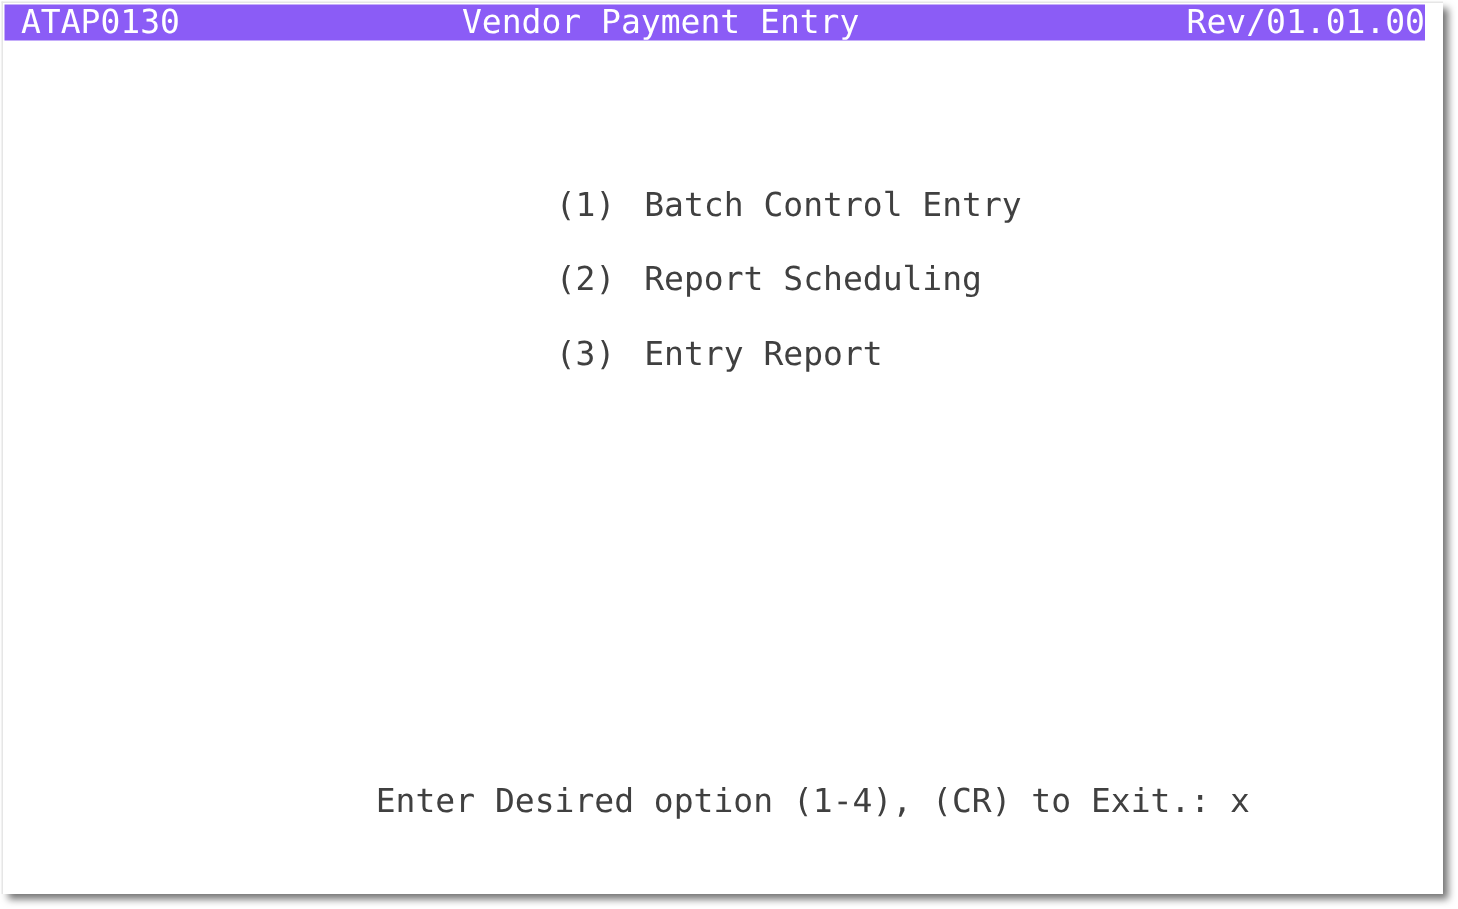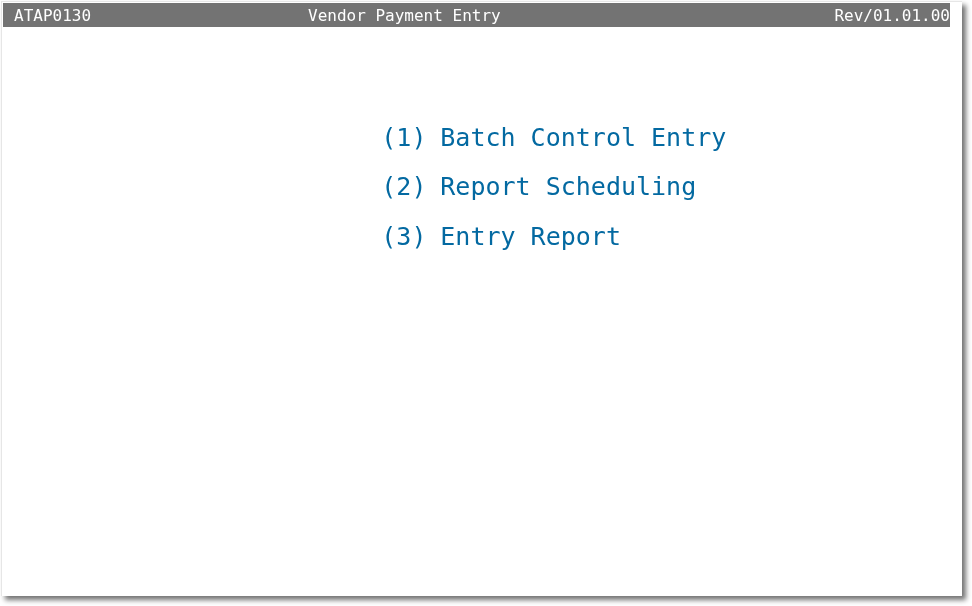--- a/index.html
+++ b/index.html
@@ -24,37 +24,37 @@
       border-left: 1px solid #e6e6e6;
       border-top: 1px solid #e6e6e6;
       box-shadow: 4px 4px 5px rgba(0,0,0,0.55);
     }
     .title-bar {
       position: absolute;
       left: 1px;
       top: 1px;
       width: 947px;
       height: 24px;
-      background: #737373;
+      background: #8b5cf6;
       color: #ffffff;
-      font-size: 16px;
+      font-size: 22px;
       line-height: 25px;
       white-space: pre;
     }
     .title-bar span {
       position: absolute;
       top: 0;
     }
     .program-id { left: 11px; }
     .screen-title { left: 305px; }
     .revision { right: 0px; }
     .screen-text {
       position: absolute;
-      color: #0369a1;
-      font-size: 25px;
+      color: #404040;
+      font-size: 22px;
       line-height: 24px;
       white-space: pre;
     }
     .menu-item {
       position: absolute;
       left: 289px;
       white-space: pre;
     }
     .menu-num { display: inline-block; width: 59px; }
     .prompt {
@@ -81,14 +81,17 @@
     <div class="menu-item" style="top:100px;">
       <span class="menu-num">(1)</span><span>Batch Control Entry</span>
     </div>
     <div class="menu-item" style="top:149px;">
       <span class="menu-num">(2)</span><span>Report Scheduling</span>
     </div>
     <div class="menu-item" style="top:199px;">
       <span class="menu-num">(3)</span><span>Entry Report</span>
     </div>
 
+    <div class="prompt">
+      <span>Enter Desired option (1-4), (CR) to Exit.:</span> <span class="prompt-input">x</span>
+    </div>
   </div>
 </div>
 
 </body></html>

